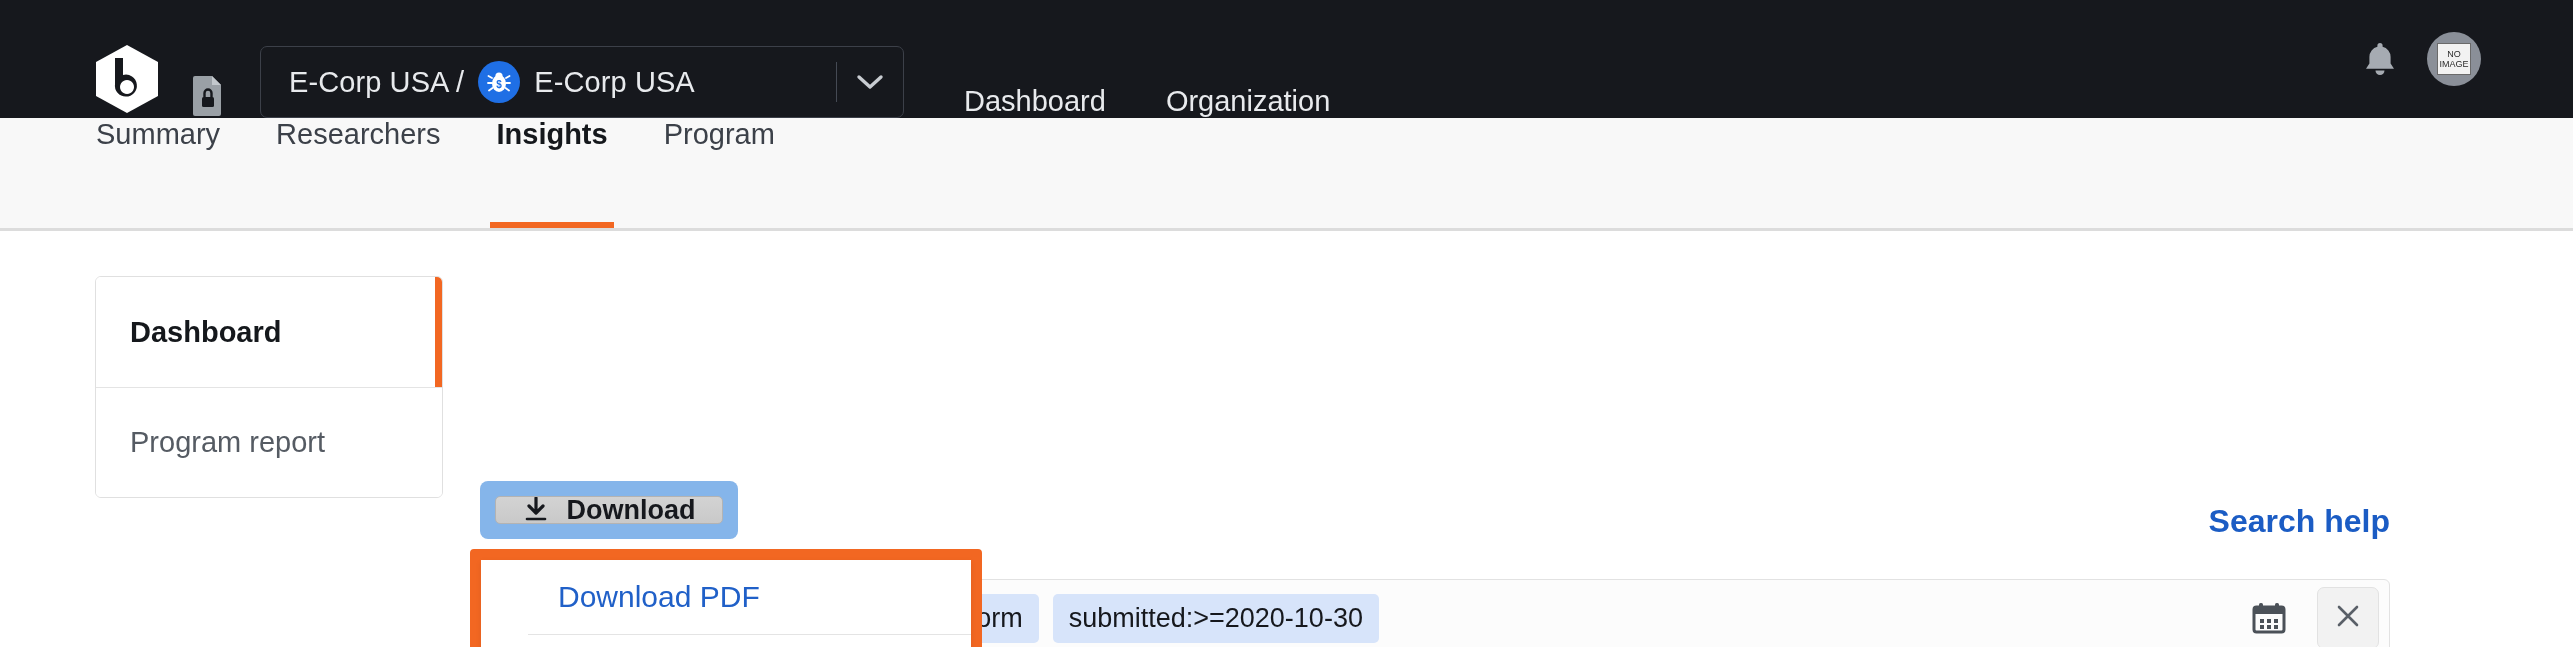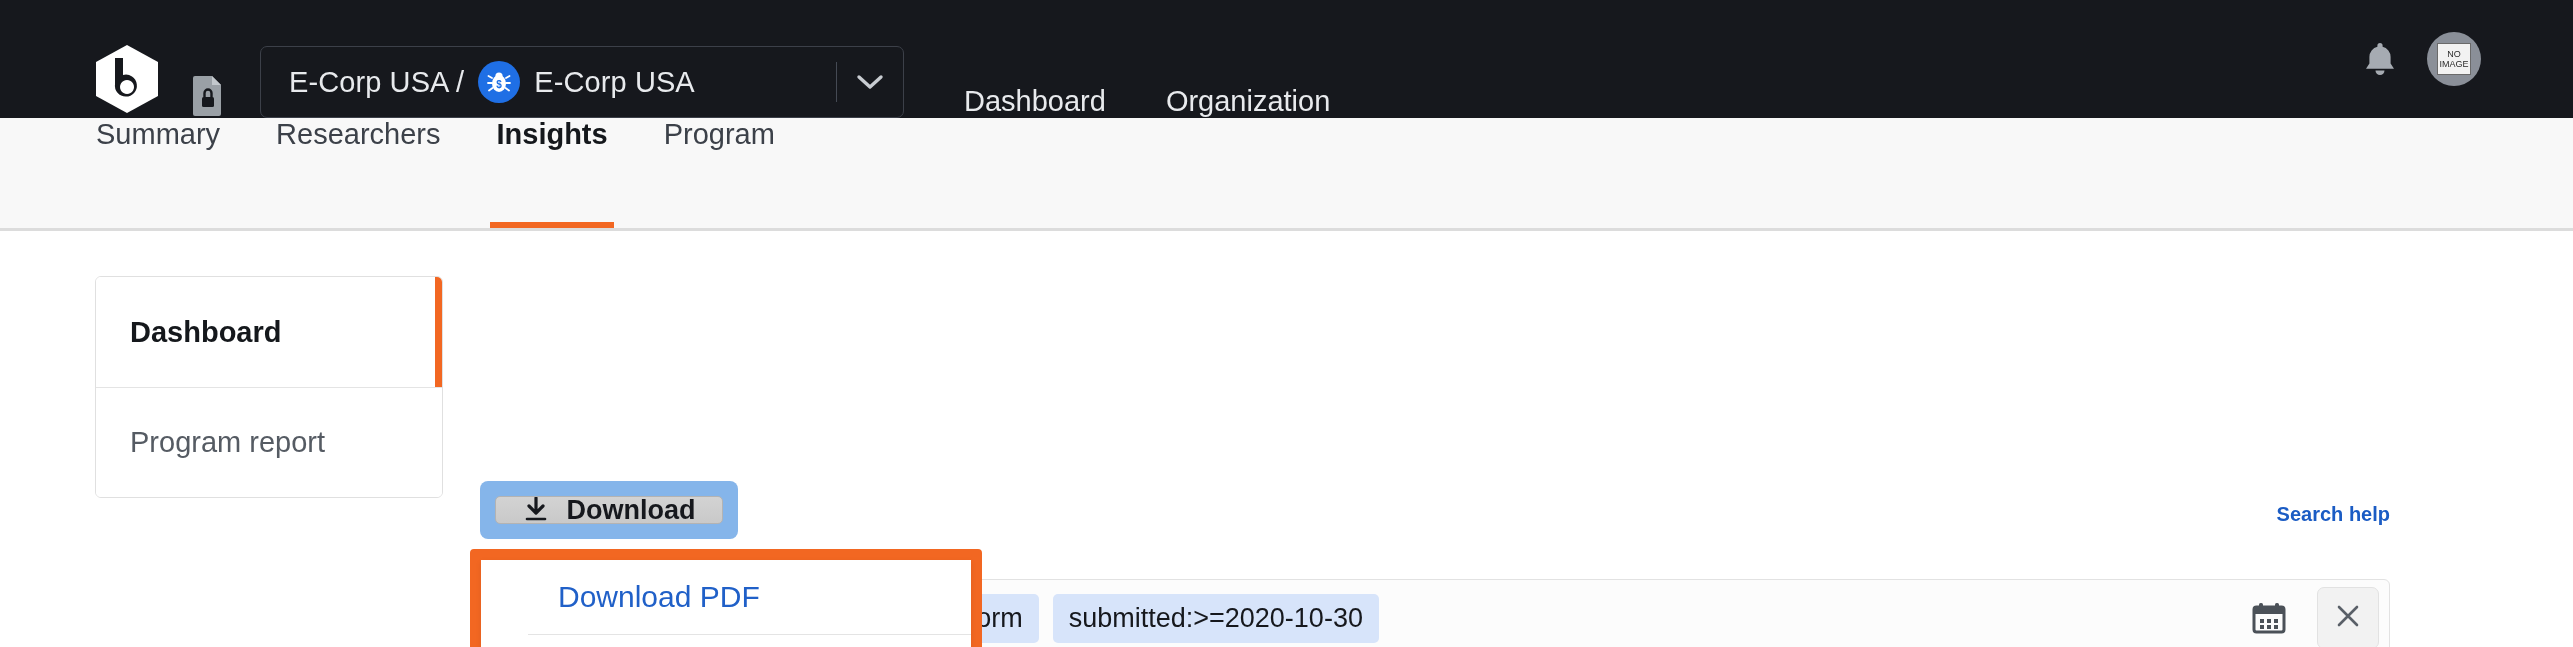--- a/index.html
+++ b/index.html
@@ -124,21 +124,21 @@
   }
   .cal-icon { width:44px; height:44px; display:flex; align-items:center; justify-content:center; cursor:pointer; }
   .clear-btn {
     width:62px; height:62px; margin:0 10px 0 26px;
     border:1px solid #e2e2e2; border-radius:7px; background:#f2f2f2;
     display:flex; align-items:center; justify-content:center; cursor:pointer;
   }
 
   .search-help {
     position:absolute; right:183px; top:272px;
-    font-size:20px; font-weight:bold; color:#1b5cc4; cursor:pointer; white-space:nowrap;
+    font-size:32px; font-weight:bold; color:#1b5cc4; cursor:pointer; white-space:nowrap;
   }
 
   
   .hl-frame {
     position:absolute; left:470px; top:318px; width:512px; height:170px;
     border:11px solid #f26722; border-radius:4px; background:#ffffff;
     z-index:20;
   }
   .dd-menu {
     position:absolute; left:0; top:0; right:0; bottom:0;

